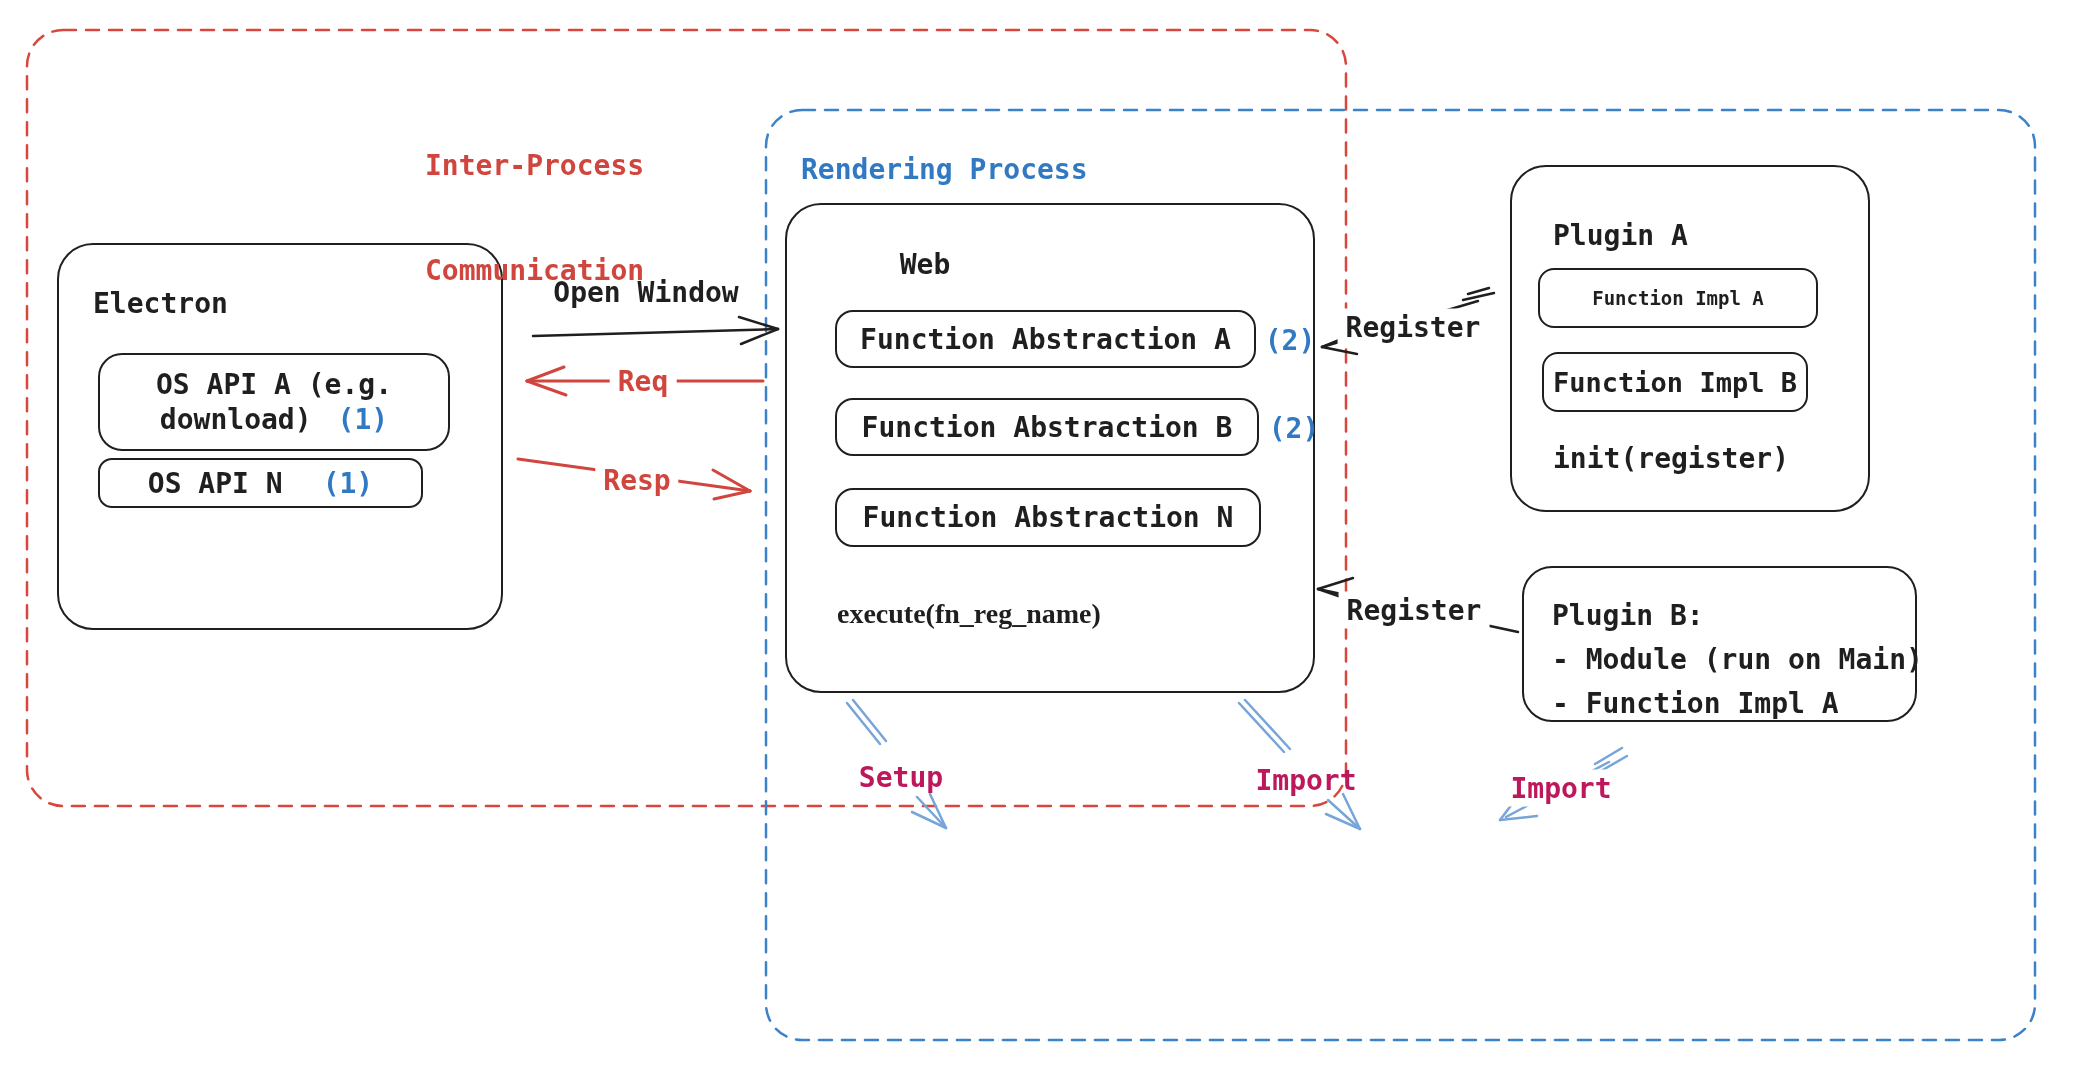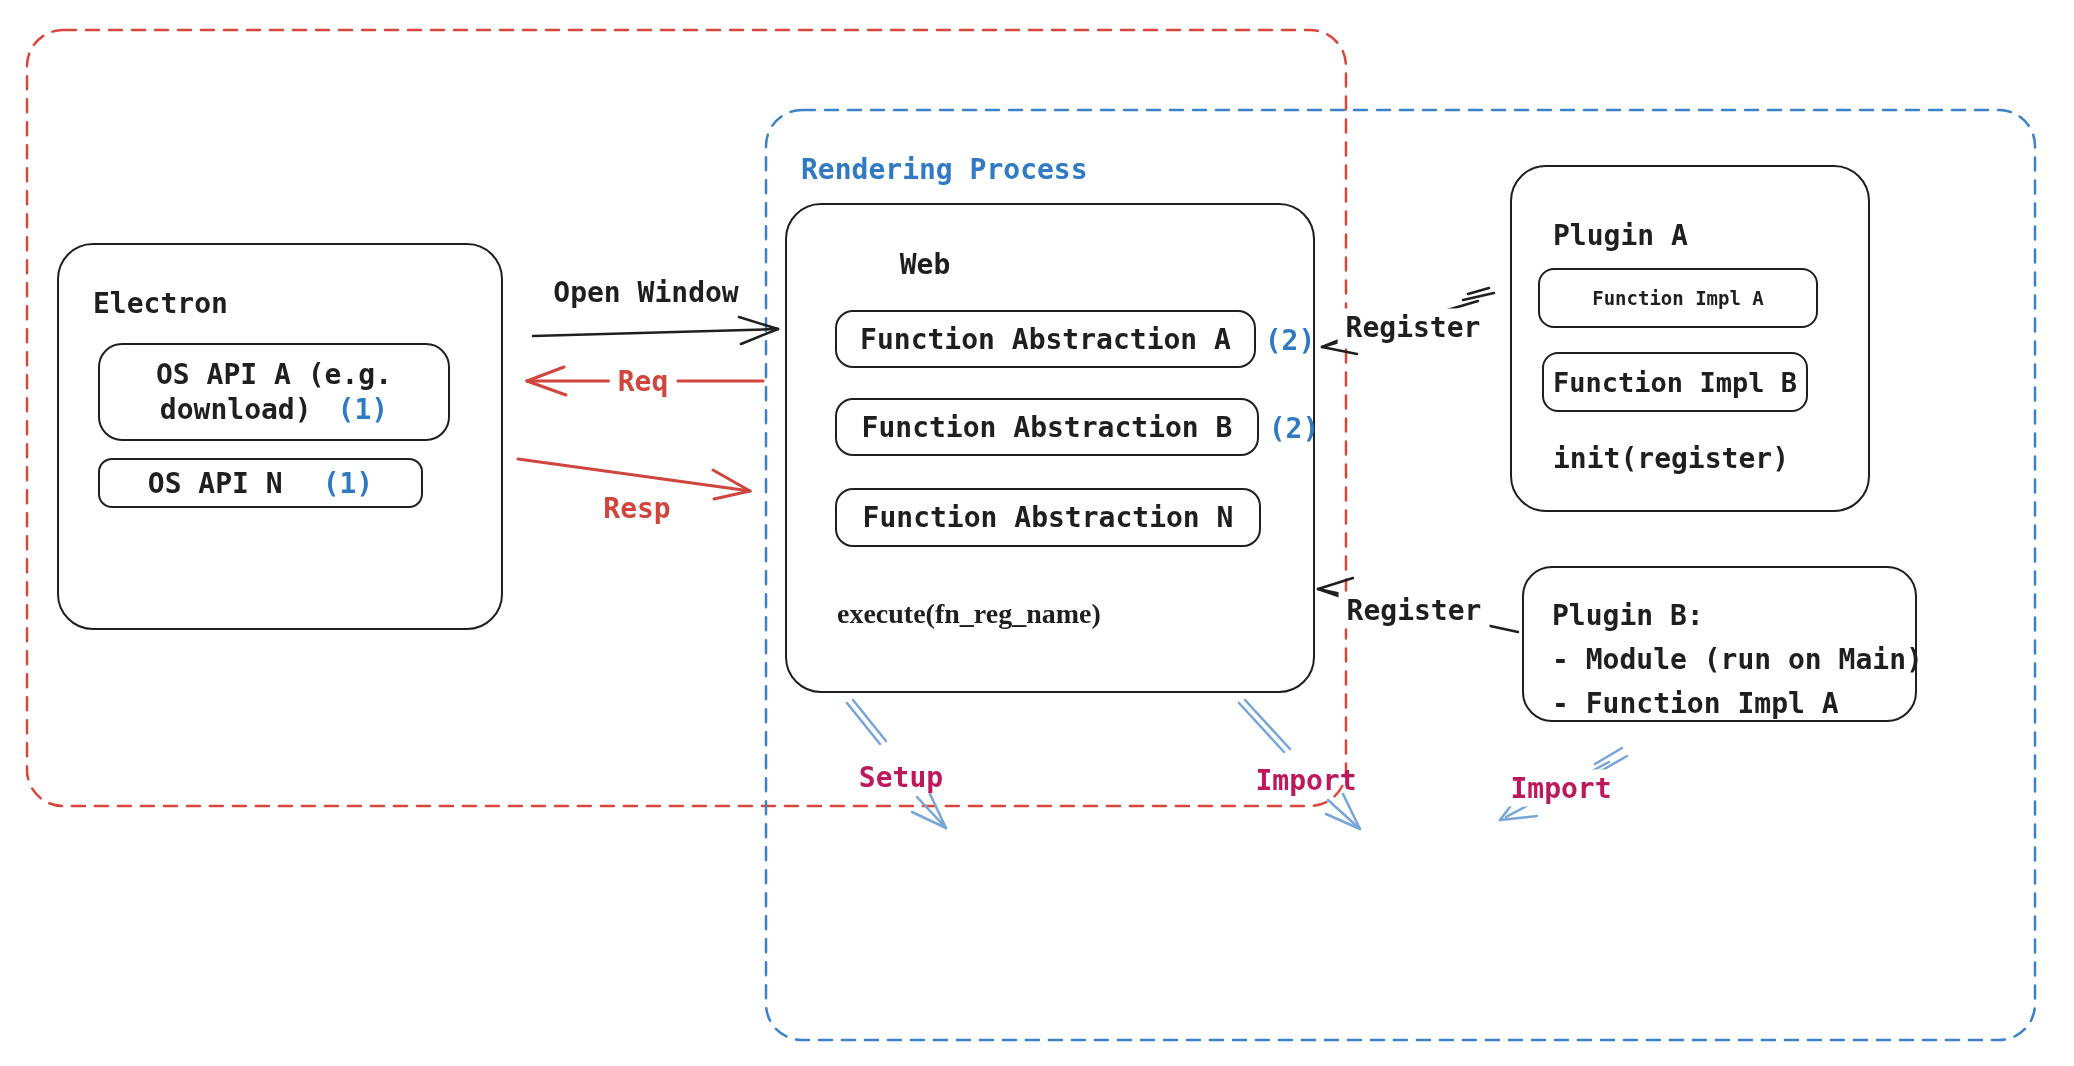--- a/index.html
+++ b/index.html
@@ -21,21 +21,21 @@
   .arrow{fill:none;stroke-linecap:round;stroke-linejoin:round;}
 </style>
 </head>
 <body>
 
 <div id="canvas">
 
   <div class="box" style="left:57px;top:243px;width:446px;height:387px;border-radius:36px;"></div>
   <div class="lbl" style="left:93px;top:286px;">Electron</div>
 
-  <div class="box col" style="left:98px;top:343px;width:352px;height:98px;border-radius:24px;border-width:2px;">
+  <div class="box col" style="left:98px;top:353px;width:352px;height:98px;border-radius:24px;border-width:2px;">
     <div class="lbl" style="position:static;">OS API A (e.g.</div>
     <div style="display:flex;gap:26px;align-items:center;">
       <span class="lbl" style="position:static;">download)</span>
       <span class="lbl blue" style="position:static;">(1)</span>
     </div>
   </div>
 
   <div class="box center" style="left:98px;top:458px;width:325px;height:50px;border-radius:14px;border-width:2px;gap:40px;">
     <span class="lbl" style="position:static;">OS API N</span>
     <span class="lbl blue" style="position:static;">(1)</span>
@@ -131,24 +131,28 @@
 
     <g class="arrow" stroke="#77a5d9" stroke-width="2.5">
       <path d="M1622 748 L1595 764"></path>
         <path d="M1627 756 L1601 771"></path>
       <path d="M1609 762 L1506 817"></path>
       <path d="M1500 820 L1537 816"></path>
         <path d="M1500 820 L1522 791"></path>
     </g>
   </svg>
 
+  <div class="lbl red" style="left:425px;top:78px;">
+    <div>Inter-Process</div>
+    <div>Communication</div>
+  </div>
   <div class="lbl blue" style="left:801px;top:152px;">Rendering Process</div>
 
   <div class="lbl anchor" style="left:646px;top:292px;">Open Window</div>
   <div class="lbl red anchor mask" style="left:643px;top:381px;">Req</div>
-  <div class="lbl red anchor mask" style="left:637px;top:480px;margin-top:28px;">Resp</div>
+  <div class="lbl red anchor mask" style="left:637px;top:480px;">Resp</div>
   <div class="lbl anchor mask" style="left:1413px;top:327px;">Register</div>
   <div class="lbl anchor mask" style="left:1414px;top:610px;">Register</div>
   <div class="lbl bluelight anchor" style="left:901px;top:777px;">Setup</div>
   <div class="lbl bluelight anchor" style="left:1306px;top:780px;">Import</div>
   <div class="lbl bluelight anchor mask" style="left:1561px;top:788px;">Import</div>
 
 </div>
 
 </body></html>

